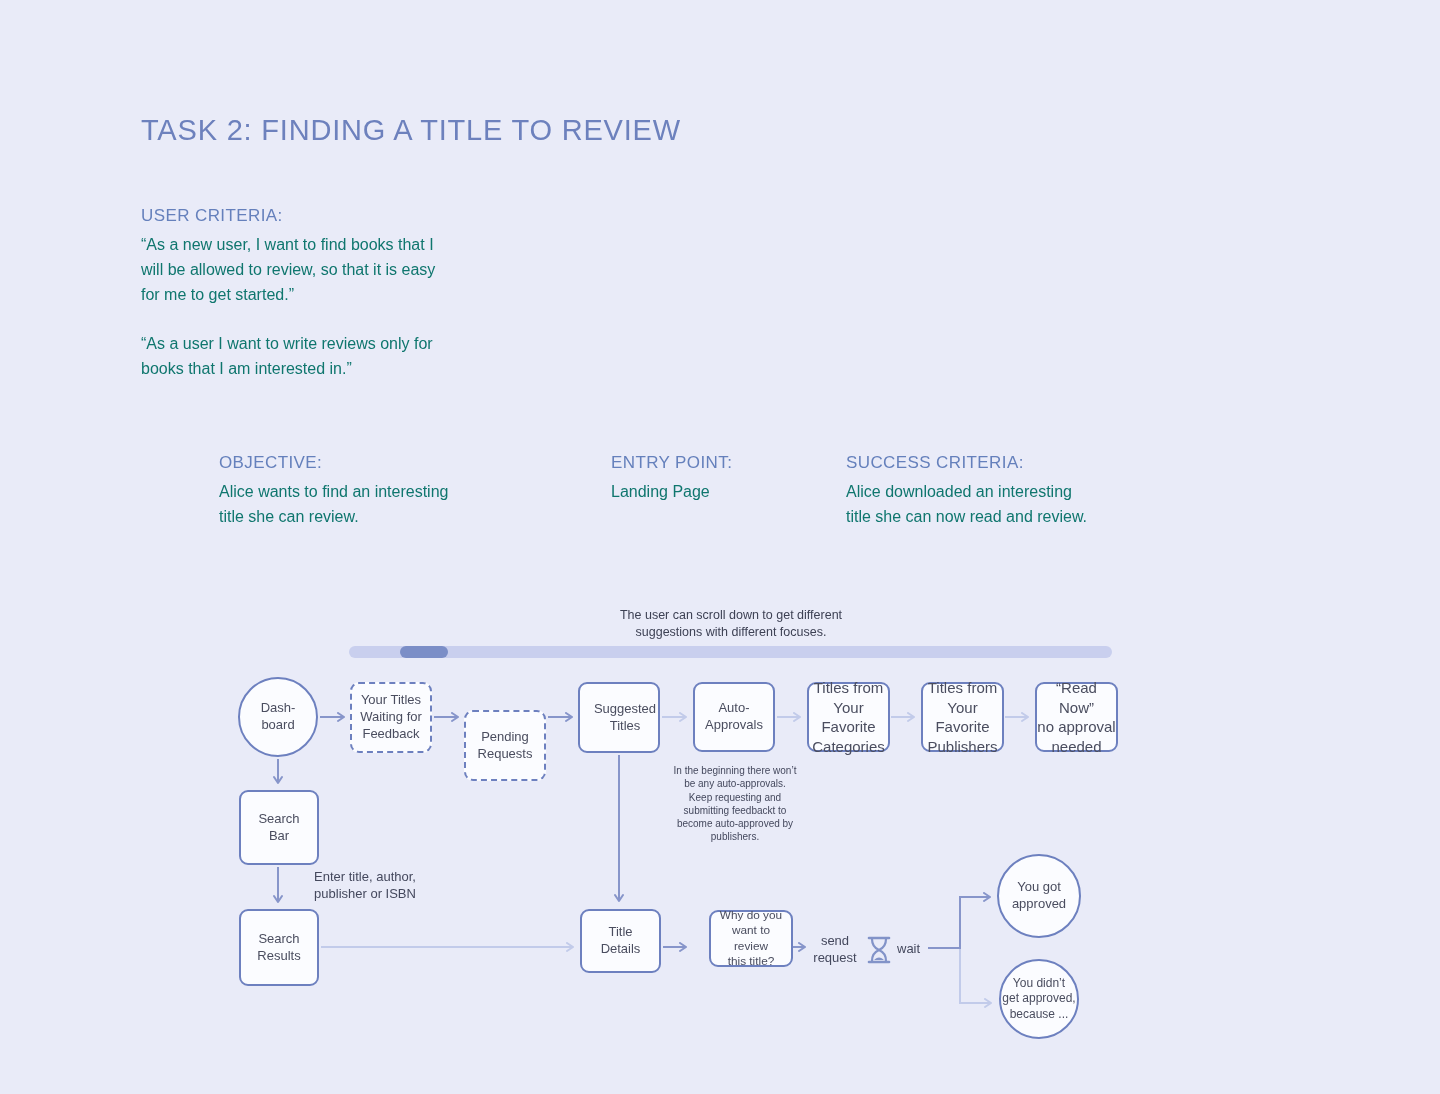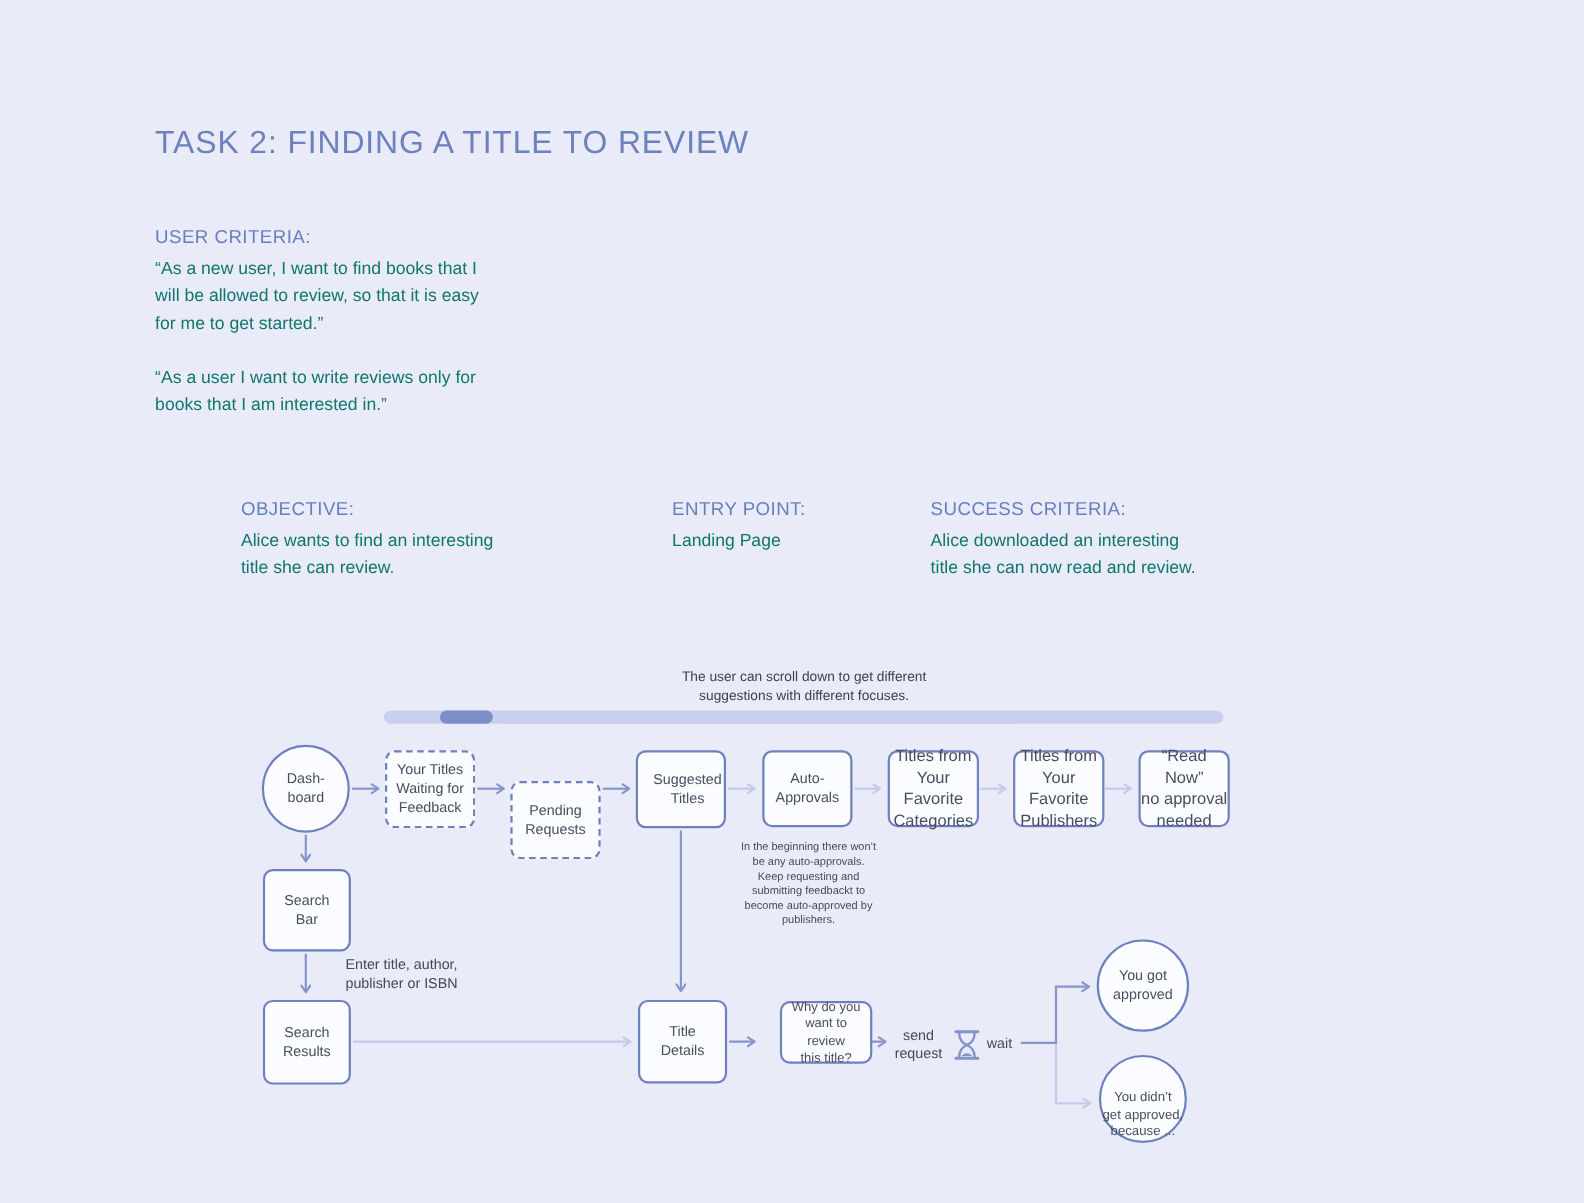--- a/index.html
+++ b/index.html
@@ -56,24 +56,24 @@
   .n-dashboard    { left:238px; top:677px; width:80px; height:80px; }
   .n-yourtitles   { left:350px; top:682px; width:82px; height:71px; }
   .n-pending      { left:464px; top:682px; width:82px; height:71px;margin-top:28px; }
   .n-suggested    { left:578px; top:682px; width:82px; height:71px;padding-left:12px; }
   .n-auto         { left:693px; top:682px; width:82px; height:70px; }
   .n-categories   { left:807px; top:682px; width:83px; height:70px; }
   .n-publishers   { left:921px; top:682px; width:83px; height:70px; }
   .n-readnow      { left:1035px; top:682px; width:83px; height:70px; }
   .n-searchbar    { left:239px; top:790px; width:80px; height:75px; }
   .n-searchresults{ left:239px; top:909px; width:80px; height:77px; }
-  .n-titledetails { left:580px; top:909px; width:81px; height:76px; }
+  .n-titledetails { left:580px; top:909px; width:81px; height:64px; }
   .n-why          { left:709px; top:910px; width:84px; height:57px; font-size:11.8px; }
   .n-gotapproved  { left:997px; top:854px; width:84px; height:84px; }
-  .n-notapproved  { left:999px; top:959px; width:80px; height:80px; font-size:12px;align-items:flex-end; }
+  .n-notapproved  { left:999px; top:959px; width:80px; height:80px; font-size:12px; }
 
   
   .flow-label { font-size:13px; color:#44485d; line-height:1.3; text-align:center; }
   .search-hint { left:300px; top:869px; width:130px; }
   .auto-note   { left:644px; top:764px; width:182px; font-size:10px; line-height:1.33; }
   .send-request{ left:810px; top:933px; width:50px; }
   .wait-label  { left:897px; top:941px; }
   .hourglass   { left:865px; top:935px; }
 
   svg.connectors { position:absolute; left:0; top:0; pointer-events:none; }

